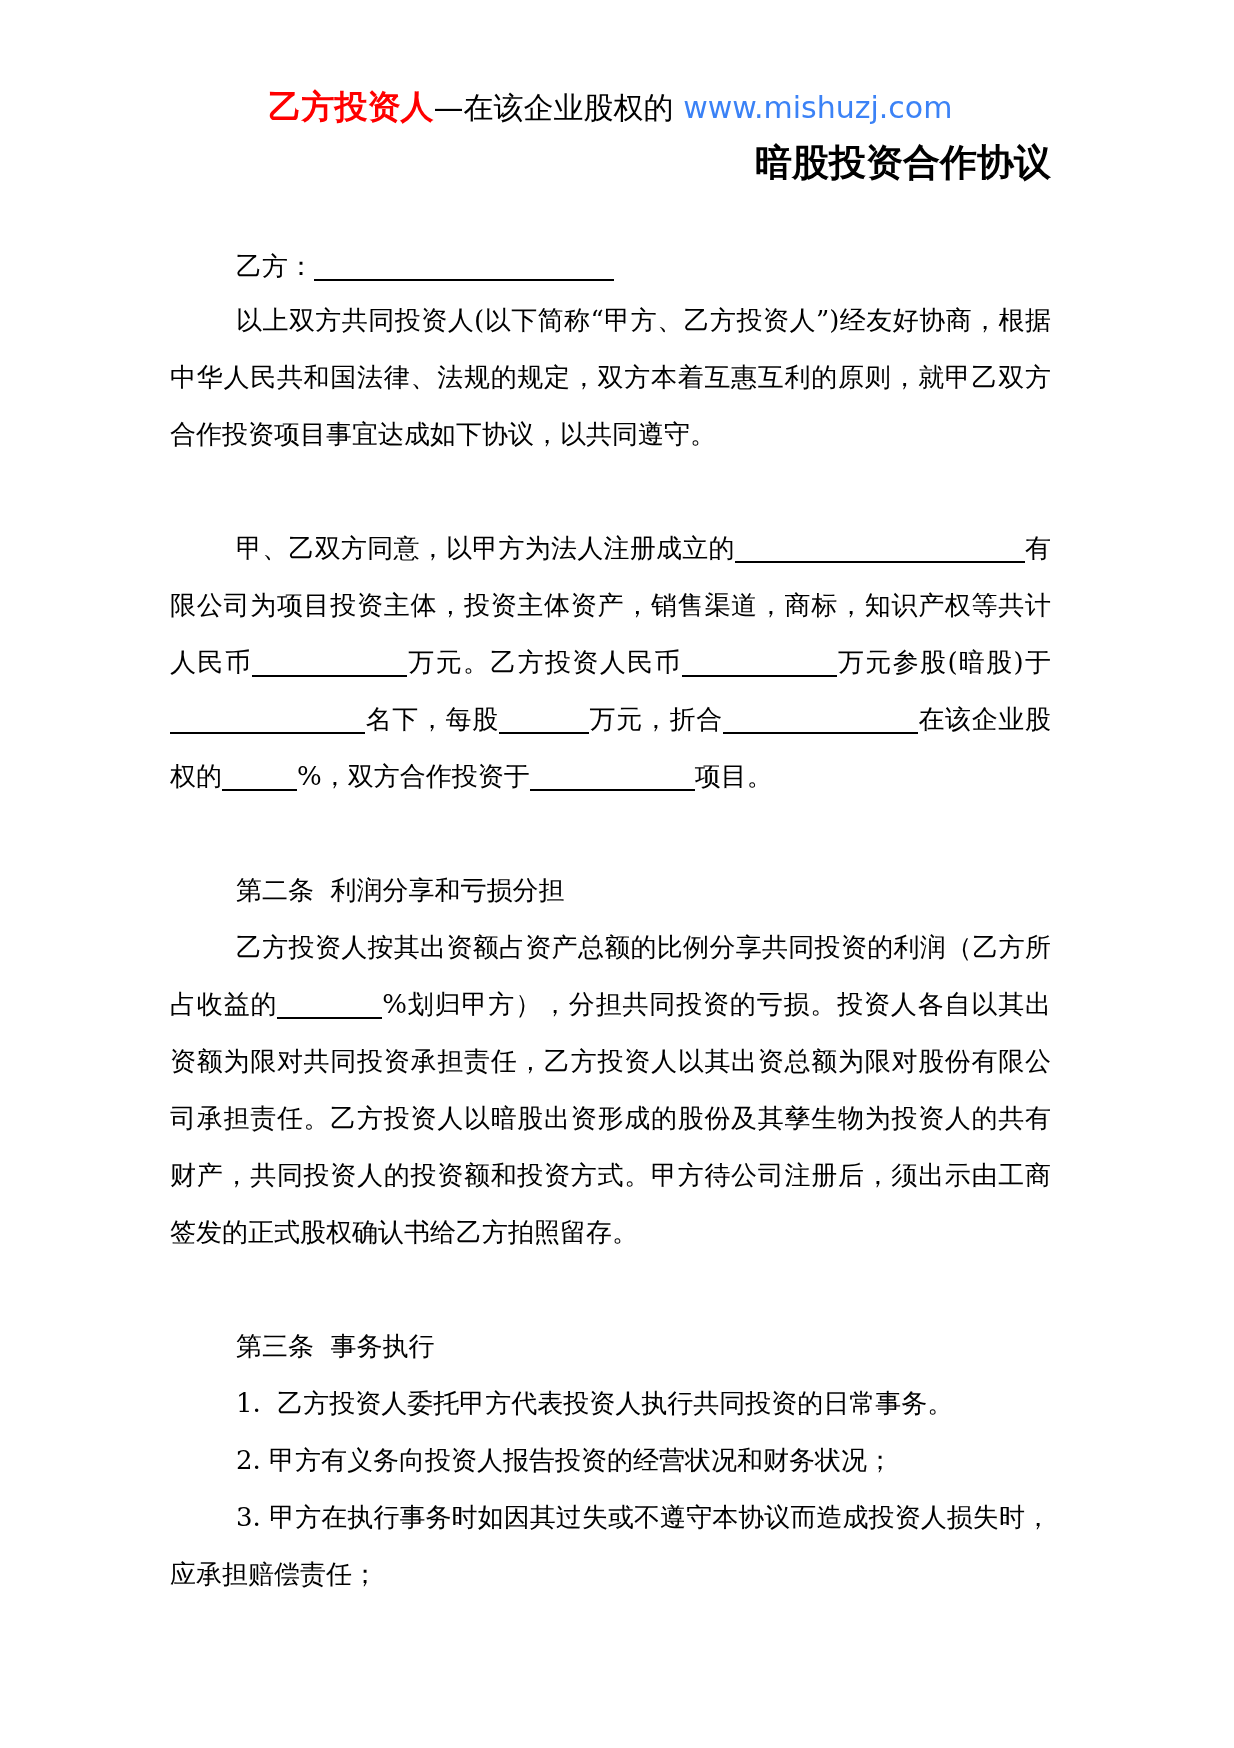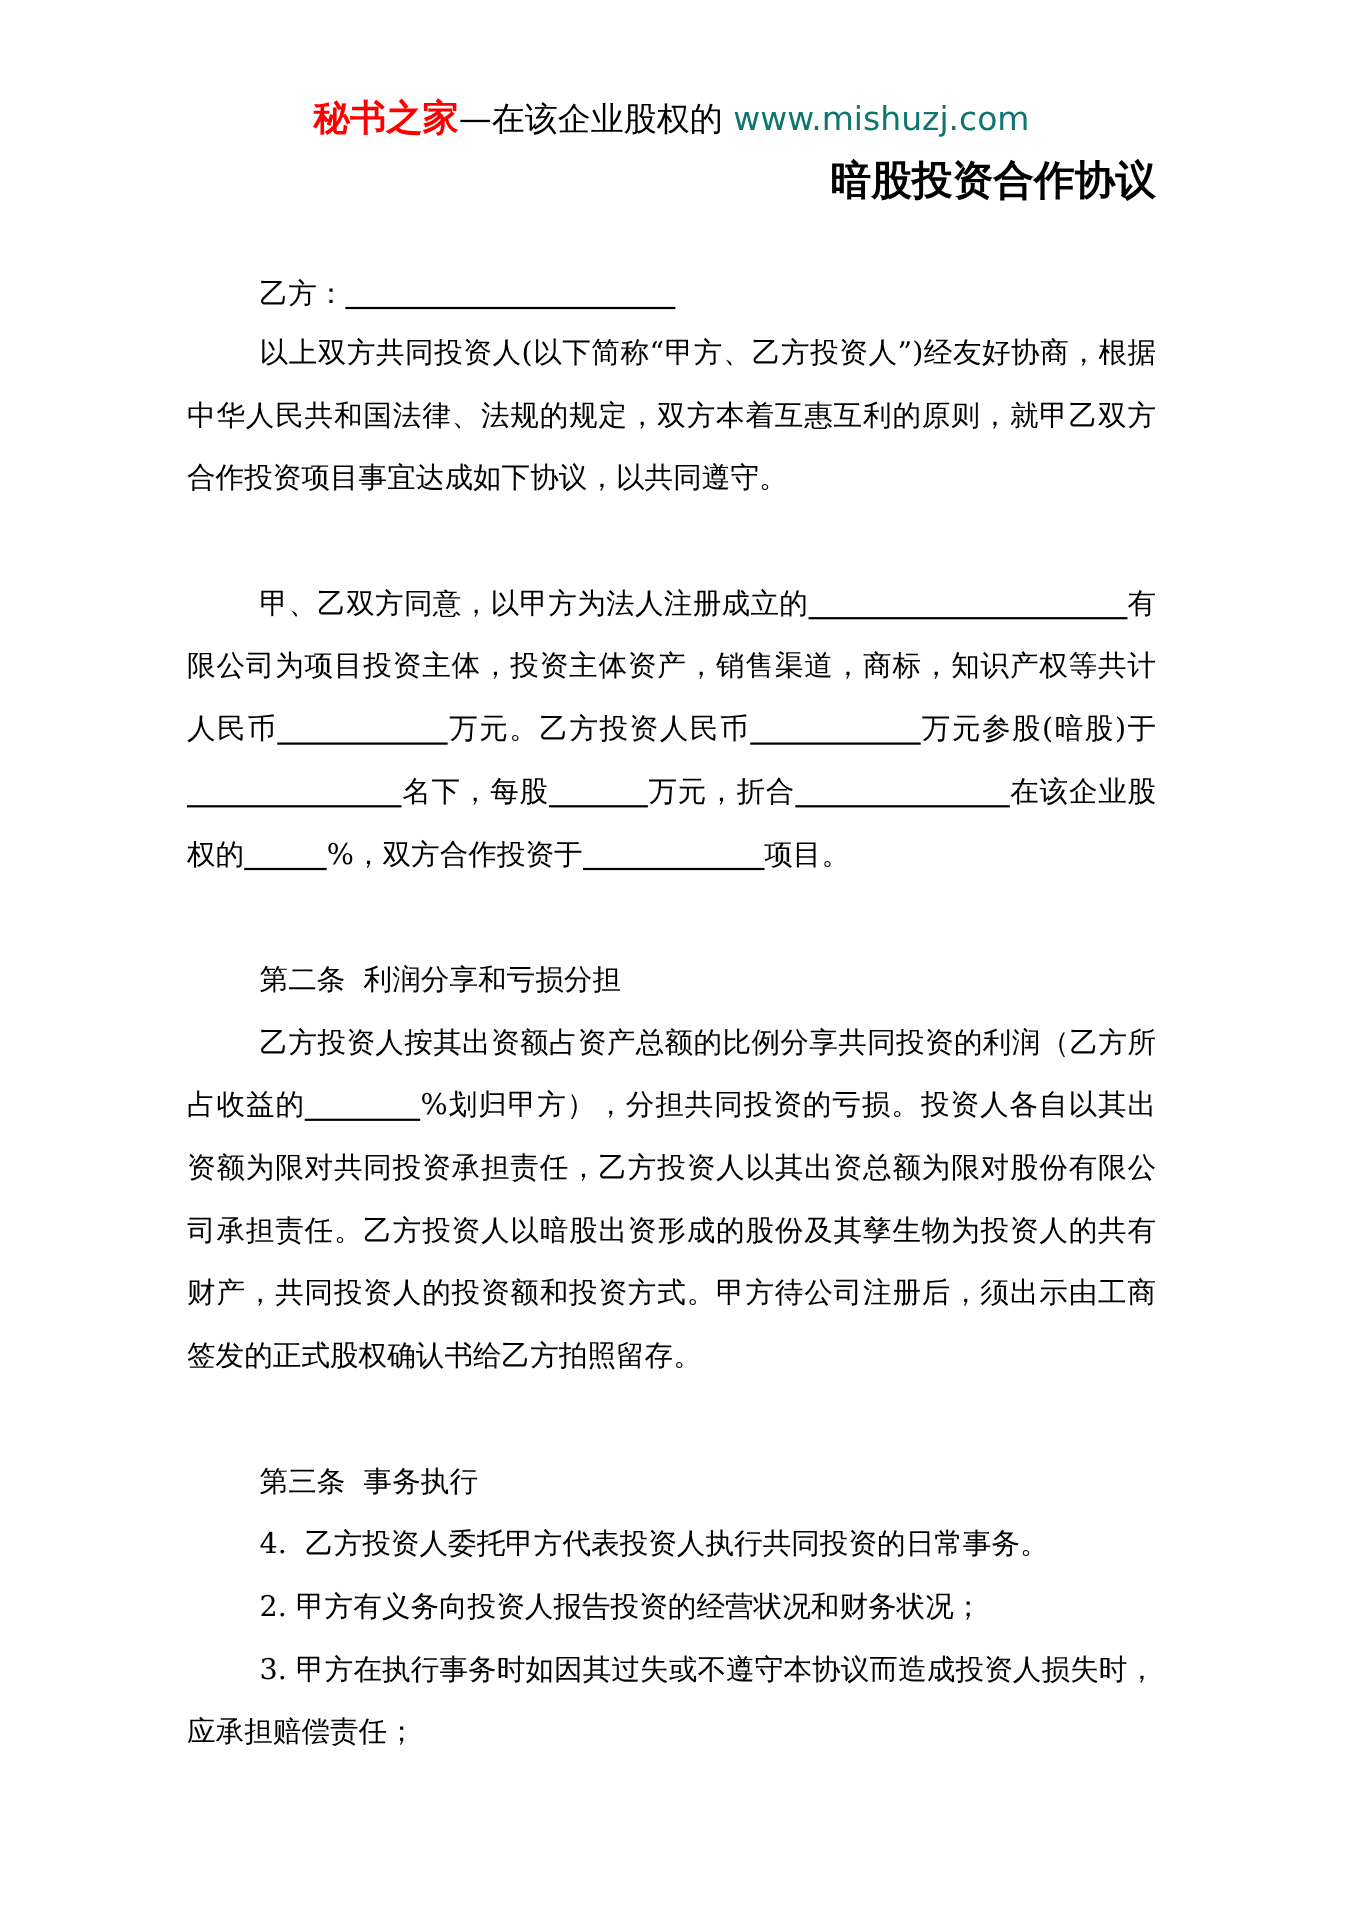--- a/index.html
+++ b/index.html
@@ -46,31 +46,31 @@
     display:inline-block;
     height:4px;
     border-bottom:2px solid #000;
     vertical-align:-6px;
   }
 </style>
 </head>
 <body>
 
 <div class="page">
-  <div class="hdr"><span class="brand" style="color: rgb(255, 0, 0);">秘书之家</span><span>—</span><span>在该企业股权的 </span><span class="url" style="color: #0f766e;">www.mishuzj.com</span></div>
+  <div class="hdr"><span class="brand" style="color: rgb(255, 0, 0);">乙方投资人</span><span>—</span><span>在该企业股权的 </span><span class="url" style="color: #3b82f6;">www.mishuzj.com</span></div>
 
   <div class="title">暗股投资合作协议</div>
 
   <div class="doc">
       <div class="para field"><span>乙方：</span><span class="blank" style="width: 300px;"></span></div>
       <p class="para"><span>以上双方共同投资人(以下简称“甲方、乙方投资人”)经友好协商，根据中华人民共和国法律、法规的规定，双方本着互惠互利的原则，就甲乙双方合作投资项目事宜达成如下协议，以共同遵守。</span></p>
       <div class="spacer"></div>
       <p class="para"><span>甲、乙双方同意，以甲方为法人注册成立的</span><span class="blank" style="width: 290px;"></span><span>有限公司为项目投资主体，投资主体资产，销售渠道，商标，知识产权等共计人民币</span><span class="blank" style="width: 155px;"></span><span>万元。乙方投资人民币</span><span class="blank" style="width: 155px;"></span><span>万元参股(暗股)于</span><span class="blank" style="width: 195px;"></span><span>名下，每股</span><span class="blank" style="width: 90px;"></span><span>万元，折合</span><span class="blank" style="width: 195px;"></span><span>在该企业股权的</span><span class="blank" style="width: 75px;"></span><span>%，双方合作投资于</span><span class="blank" style="width: 165px;"></span><span>项目。</span></p>
       <div class="spacer"></div>
       <p class="para heading pre">第二条  利润分享和亏损分担</p>
       <p class="para"><span>乙方投资人按其出资额占资产总额的比例分享共同投资的利润（乙方所占收益的</span><span class="blank" style="width: 105px;"></span><span>%划归甲方），分担共同投资的亏损。投资人各自以其出资额为限对共同投资承担责任，乙方投资人以其出资总额为限对股份有限公司承担责任。乙方投资人以暗股出资形成的股份及其孳生物为投资人的共有财产，共同投资人的投资额和投资方式。甲方待公司注册后，须出示由工商签发的正式股权确认书给乙方拍照留存。</span></p>
       <div class="spacer"></div>
       <p class="para heading pre">第三条  事务执行</p>
-      <p class="para pre">4.  乙方投资人委托甲方代表投资人执行共同投资的日常事务。</p>
+      <p class="para pre">1.  乙方投资人委托甲方代表投资人执行共同投资的日常事务。</p>
       <p class="para pre">2. 甲方有义务向投资人报告投资的经营状况和财务状况；</p>
       <p class="para pre">3. 甲方在执行事务时如因其过失或不遵守本协议而造成投资人损失时，应承担赔偿责任；</p>
     </div>
 </div>
 
 </body></html>

